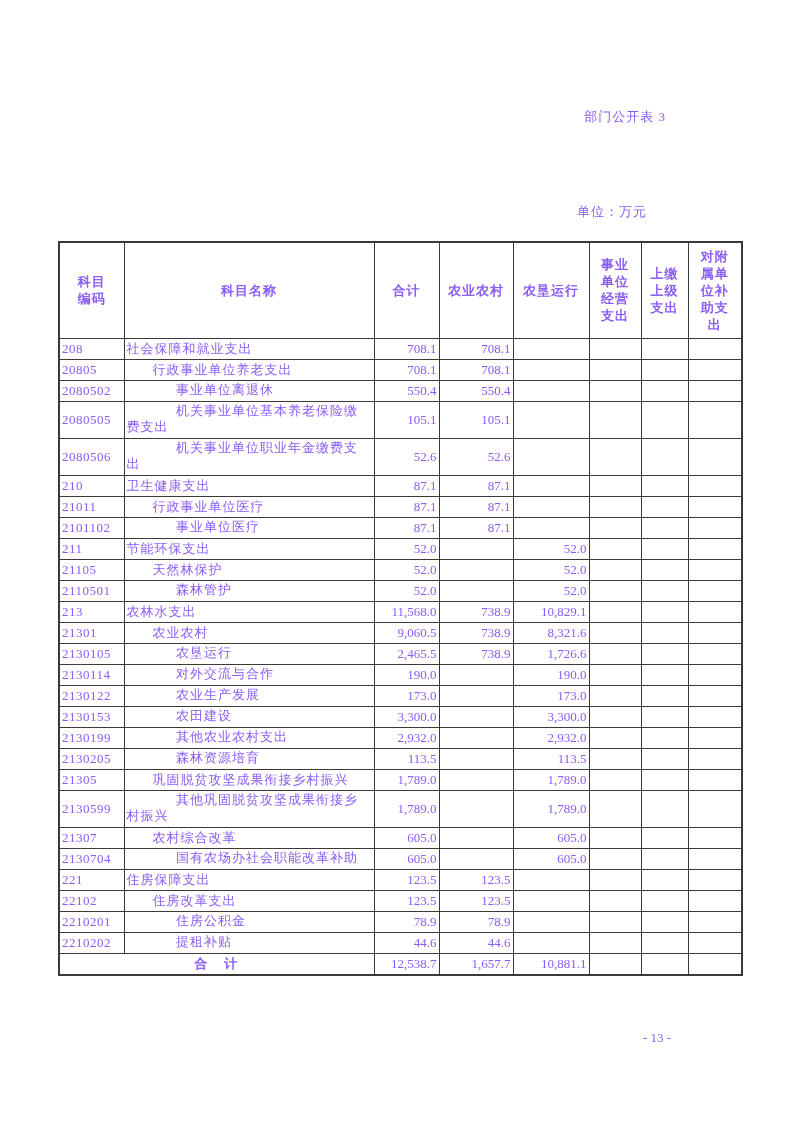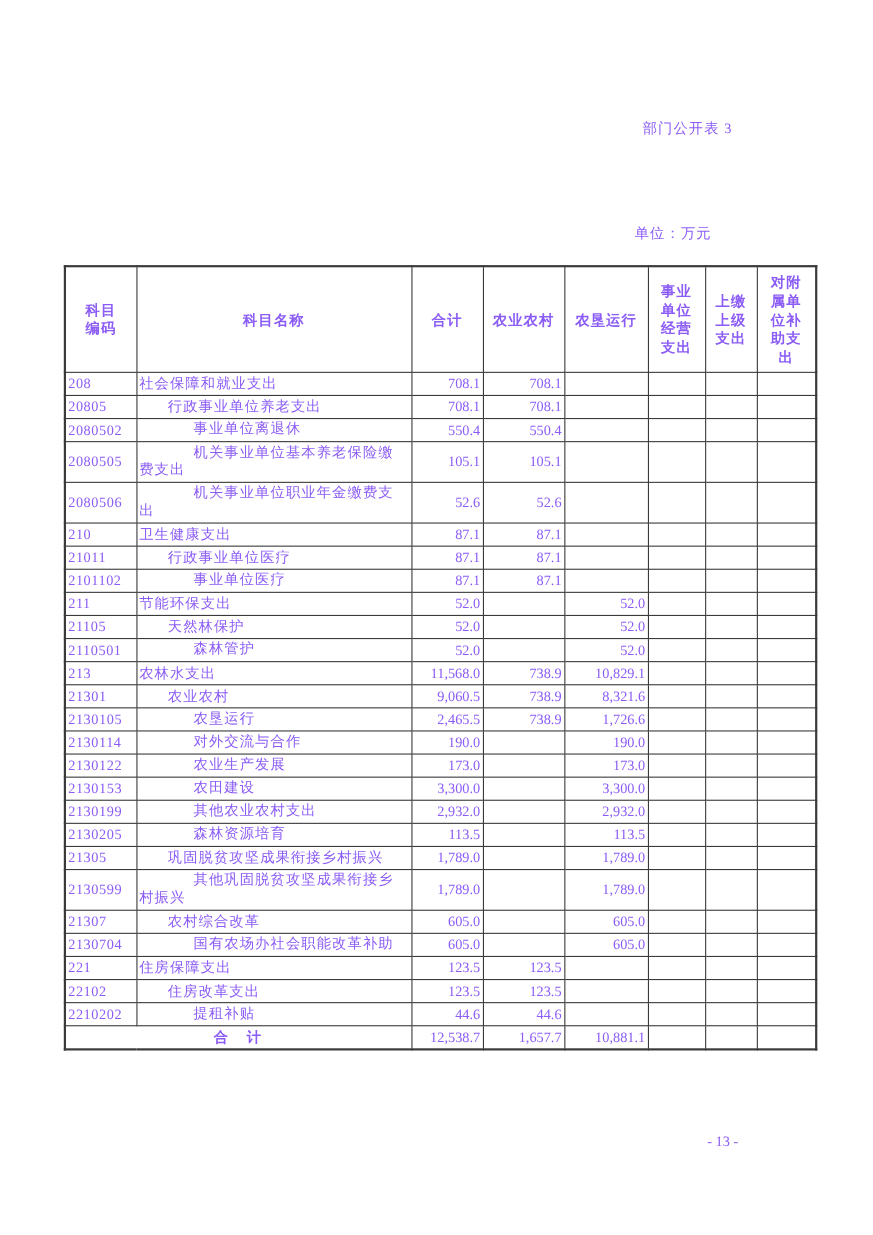--- a/index.html
+++ b/index.html
@@ -381,20 +381,30 @@
           <td class="td-code">22102</td>
           <td class="td-name lv1">住房改革支出</td>
           <td class="td-num">123.5</td>
           <td class="td-num">123.5</td>
           <td class="td-num"></td>
           <td class="td-num"></td>
           <td class="td-num"></td>
           <td class="td-num"></td>
         </tr>
         <tr>
+          <td class="td-code">2210201</td>
+          <td class="td-name lv2">住房公积金</td>
+          <td class="td-num">78.9</td>
+          <td class="td-num">78.9</td>
+          <td class="td-num"></td>
+          <td class="td-num"></td>
+          <td class="td-num"></td>
+          <td class="td-num"></td>
+        </tr>
+        <tr>
           <td class="td-code">2210202</td>
           <td class="td-name lv2">提租补贴</td>
           <td class="td-num">44.6</td>
           <td class="td-num">44.6</td>
           <td class="td-num"></td>
           <td class="td-num"></td>
           <td class="td-num"></td>
           <td class="td-num"></td>
         </tr>
         <tr>

